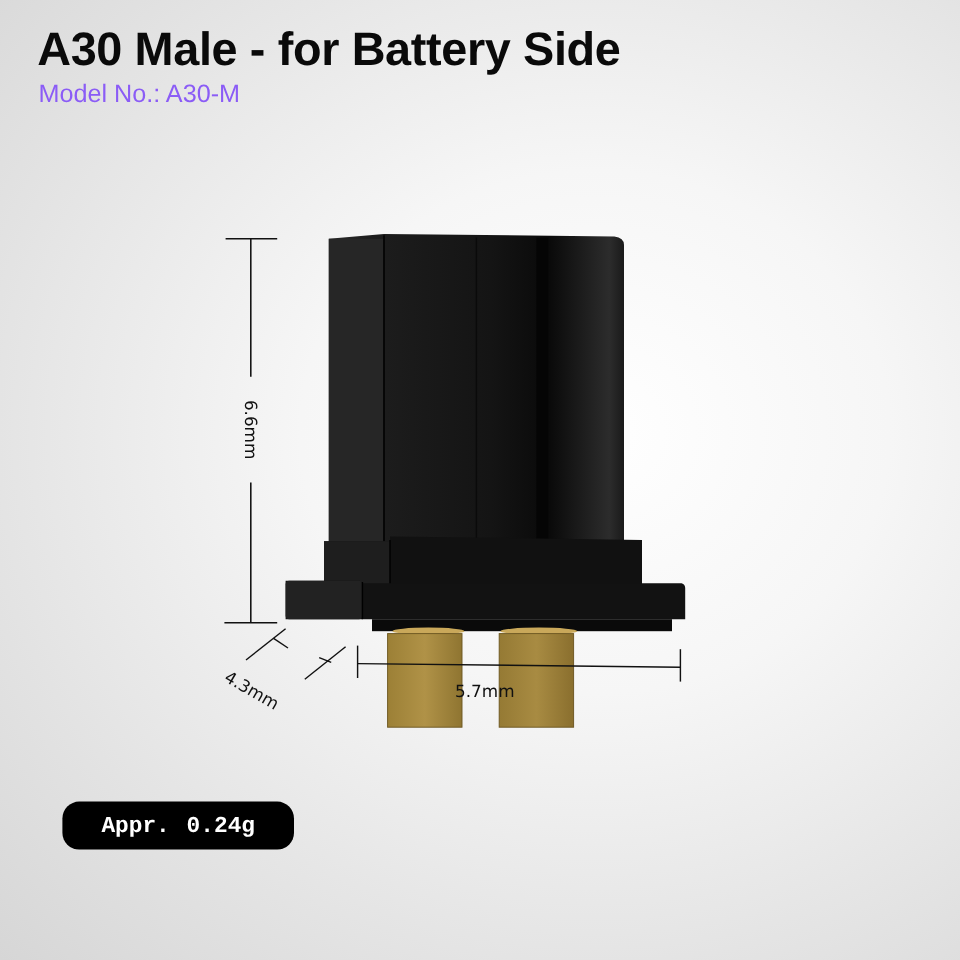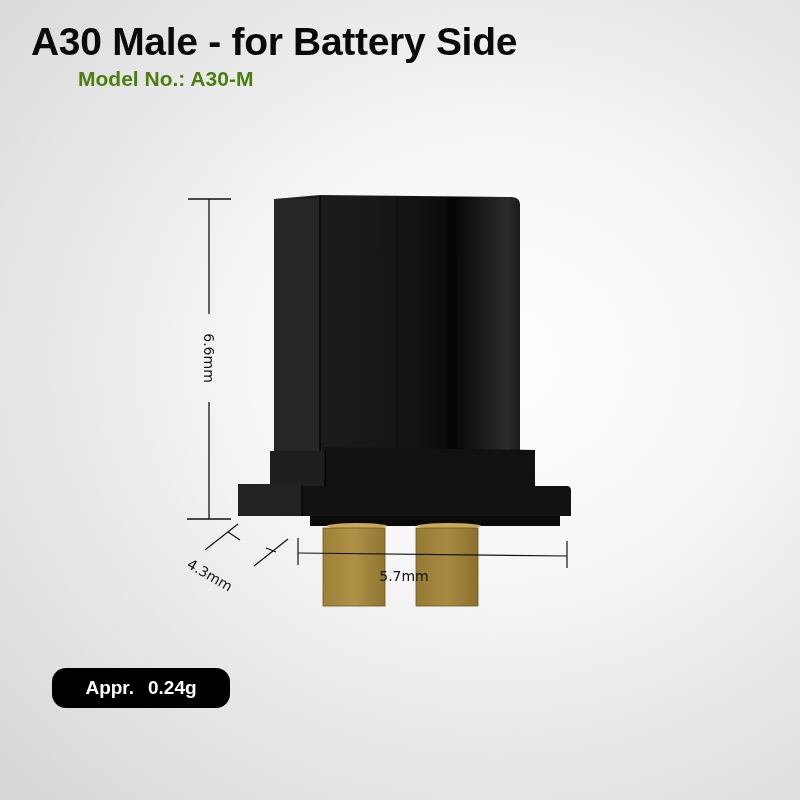--- a/index.html
+++ b/index.html
@@ -8,29 +8,29 @@
       background: radial-gradient(ellipse at 62% 45%, #ffffff 0%, #f6f6f6 35%, #e2e2e2 75%, #d6d6d6 100%);
       font-family: "Liberation Sans", "DejaVu Sans", sans-serif;
     }
     .title {
       position: absolute; left: 31px; top: 20px;
       font-size: 39px; font-weight: bold; color: #0a0a0a; letter-spacing: -0.3px;
       white-space: nowrap;
     }
     .model {
       position: absolute; left: 32px; top: 67px;
-      font-size: 21px; font-weight: bold; color: #4d7c0f; white-space: nowrap; margin-left: 46px;
+      font-size: 21px; font-weight: normal; color: #8b5cf6; white-space: nowrap;
     }
     .product { position: absolute; left: 0; top: 0; width: 800px; height: 800px; }
     .dim-label { font-family: "DejaVu Sans", sans-serif; font-size: 14px; fill: #111; }
     .weight-badge {
-      position: absolute; left: 52px; top: 668px; width: 178px; height: 40px;
+      position: absolute; left: 52px; top: 668px; width: 193px; height: 40px;
       background: #000; border-radius: 14px;
       display: flex; align-items: center; justify-content: center; gap: 14px;
-      color: #fff; font-weight: bold; font-size: 19px;
+      color: #fff; font-weight: bold; font-size: 19px; font-family: Liberation Mono, monospace;
     }
   </style>
 </head>
 <body>
 
 <div class="title">A30 Male - for Battery Side</div>
 <div class="model">Model No.: A30-M</div>
 
 <svg class="product" viewBox="0 0 800 800" xmlns="http://www.w3.org/2000/svg">
   <defs>

